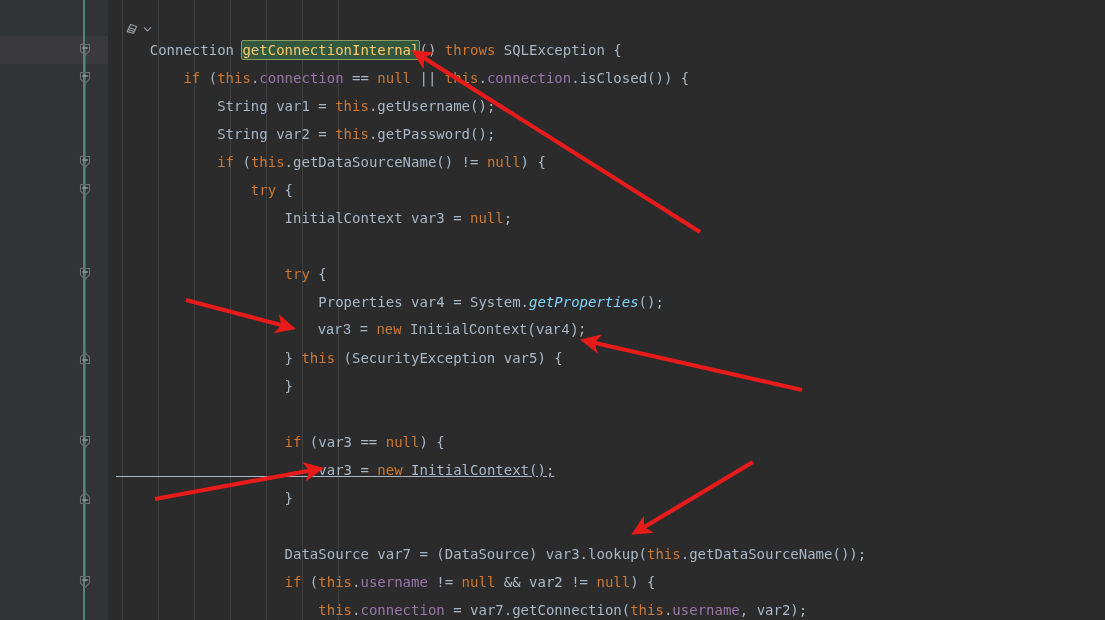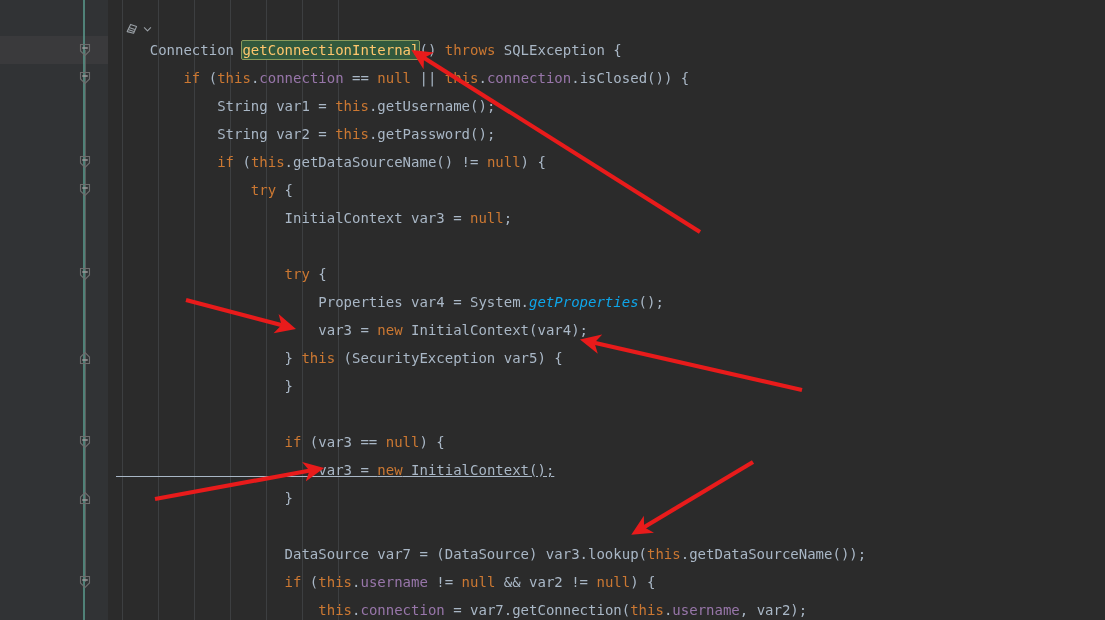--- a/index.html
+++ b/index.html
@@ -65,21 +65,21 @@
 
   .line{
     position:absolute;left:8px;height:28px;line-height:28px;
     font-size:14px;white-space:pre;
     color:#a9b7c6;z-index:5;
   }
 
   
   .kw{color:#cc7832;}
   .field{color:#9876aa;}
-  .stat{color:#0ea5e9;font-style:italic;}
+  .stat{color:#7dd3fc;font-style:italic;}
 
   
   .hl{
     background:#32593d;
     color:#ffc66d;
     outline:1px solid #8a9a5b;
     padding:1px 0;
     border-radius:1px;
   }
 
@@ -116,21 +116,21 @@
         <div class="line" style="top: 36px;">    Connection <span class="hl">getConnectionInternal</span>() <span class="kw">throws</span> SQLException {</div>
         <div class="line" style="top: 64px;">        <span class="kw">if</span> (<span class="kw">this</span>.<span class="field">connection</span> == <span class="kw">null</span> || <span class="kw">this</span>.<span class="field">connection</span>.isClosed()) {</div>
         <div class="line" style="top: 92px;">            String var1 = <span class="kw">this</span>.getUsername();</div>
         <div class="line" style="top: 120px; text-align: right;">            String var2 = <span class="kw">this</span>.getPassword();</div>
         <div class="line" style="top: 148px;">            <span class="kw">if</span> (<span class="kw">this</span>.getDataSourceName() != <span class="kw">null</span>) {</div>
         <div class="line" style="top: 176px;">                <span class="kw">try</span> {</div>
         <div class="line" style="top: 204px;">                    InitialContext var3 = <span class="kw">null</span>;</div>
         <div class="line" style="top: 232px;"></div>
         <div class="line" style="top: 260px;">                    <span class="kw">try</span> {</div>
         <div class="line" style="top: 288px;">                        Properties var4 = System.<span class="stat">getProperties</span>();</div>
-        <div class="line" style="top: 316px;">                        var3 = <span class="kw">new</span> InitialContext(var4);</div>
+        <div class="line" style="top: 316px; font-family: Liberation Mono, monospace;">                        var3 = <span class="kw">new</span> InitialContext(var4);</div>
         <div class="line" style="top: 344px;">                    } <span class="kw">this</span> (SecurityException var5) {</div>
         <div class="line" style="top: 372px;">                    }</div>
         <div class="line" style="top: 400px;"></div>
         <div class="line" style="top: 428px;">                    <span class="kw">if</span> (var3 == <span class="kw">null</span>) {</div>
         <div class="line" style="top: 456px; text-decoration: underline;">                        var3 = <span class="kw">new</span> InitialContext();</div>
         <div class="line" style="top: 484px;">                    }</div>
         <div class="line" style="top: 512px;"></div>
         <div class="line" style="top: 540px;">                    DataSource var7 = (DataSource) var3.lookup(<span class="kw">this</span>.getDataSourceName());</div>
         <div class="line" style="top: 568px;">                    <span class="kw">if</span> (<span class="kw">this</span>.<span class="field">username</span> != <span class="kw">null</span> &amp;&amp; var2 != <span class="kw">null</span>) {</div>
         <div class="line" style="top: 596px;">                        <span class="kw">this</span>.<span class="field">connection</span> = var7.getConnection(<span class="kw">this</span>.<span class="field">username</span>, var2);</div>

